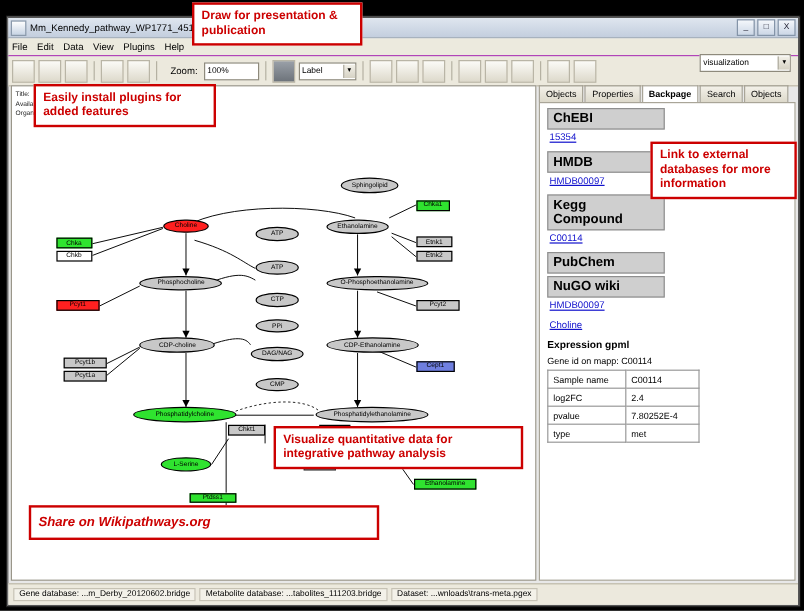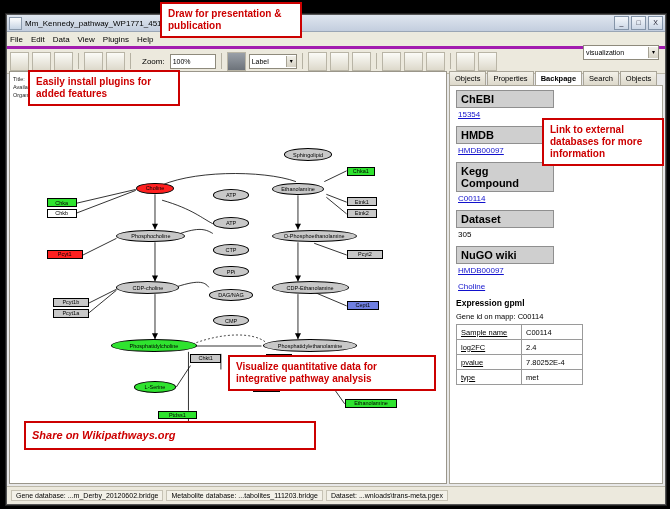--- a/index.html
+++ b/index.html
@@ -5,21 +5,21 @@
   html,body{margin:0;padding:0;}
   body{width:670px;height:509px;background:#000;font-family:"Liberation Sans",sans-serif;overflow:hidden;}
   .app{position:absolute;left:6px;top:14px;width:658px;height:489px;background:#e8e8e8;border:1px solid #555;box-shadow:0 0 0 1px #222;}
   
   .titlebar{height:16px;background:linear-gradient(#dfe6ef,#c3cede);border-bottom:1px solid #9aa6b5;display:flex;align-items:center;padding:0 2px;font-size:8px;color:#000;}
   .titlebar .ico{width:11px;height:11px;background:linear-gradient(#fefefe,#c7d4e4);border:1px solid #8a99ab;margin-right:3px;}
   .titlebar .t{flex:1;white-space:nowrap;overflow:hidden;}
   .winbtns{display:flex;gap:2px;}
   .winbtn{width:13px;height:12px;border:1px solid #8494a8;background:linear-gradient(#f4f7fb,#ccd7e6);font-size:7px;line-height:11px;text-align:center;color:#223;}
   
-  .menubar{height:14px;background:#eceade;border-bottom:3px solid #a21caf;display:flex;align-items:center;font-size:8px;padding-left:3px;}
+  .menubar{height:14px;background:#eceade;border-bottom:1px solid #a21caf;display:flex;align-items:center;font-size:8px;padding-left:3px;}
   .menubar span{margin-right:8px;}
   
   .toolbar{height:24px;background:#ece9dd;border-bottom:1px solid #bdb9a9;display:flex;align-items:center;padding:0 3px;gap:3px;}
   .tbtn{width:17px;height:17px;border:1px solid #b9b5a6;background:linear-gradient(#fbfbf7,#ddd9cb);}
   .tbtn.dark{background:linear-gradient(#9aa0a8,#6d737a);}
   .tsep{width:1px;height:16px;background:#b5b1a2;margin:0 2px;}
   .zoomlab{font-size:8px;margin:0 2px 0 6px;}
   .zoombox{width:42px;height:13px;background:#fff;border:1px solid #8e8a7c;font-size:7px;line-height:13px;padding-left:2px;}
   .tcombo{height:13px;border:1px solid #8e8a7c;background:#fff;font-size:7px;line-height:13px;padding-left:2px;display:flex;align-items:center;}
   .tcombo .arr{margin-left:auto;width:9px;height:11px;background:linear-gradient(#f2f0e8,#d6d2c4);border-left:1px solid #a7a395;font-size:6px;text-align:center;line-height:11px;}
@@ -32,21 +32,21 @@
   .tab{padding:0 5px;line-height:13px;border:1px solid #a9a598;border-bottom:none;background:linear-gradient(#f3f1e9,#ddd9cb);margin-right:1px;}
   .tab.active{background:#fff;font-weight:bold;}
   .panelbody{flex:1;background:#fff;border:1px solid #a9a598;overflow:hidden;position:relative;padding:4px 6px;font-size:8px;}
   .dbcard{background:#cfcfcf;border:1px solid #8f8f8f;padding:2px 4px;font-weight:bold;font-size:11px;margin:0 0 2px 0;width:88px;}
   .dblink{color:#1111cc;text-decoration:underline;font-size:8px;margin:0 0 7px 2px;display:block;}
   .dbtext{font-size:8px;margin:0 0 7px 2px;}
   .exptitle{font-weight:bold;font-size:8.5px;margin:6px 0 4px 0;}
   .geneid{font-size:7.5px;margin-bottom:3px;}
   table.exp{border-collapse:collapse;font-size:7.5px;}
   table.exp td{border:1px solid #9a9a9a;padding:1px 4px;height:12px;}
-  table.exp td.k{width:56px;text-decoration:underline;}
+  table.exp td.k{width:56px;}
   table.exp td.v{width:52px;}
   
   .statusbar{position:absolute;left:0;right:0;bottom:0;height:17px;background:#ece9dd;border-top:1px solid #bdb9a9;display:flex;align-items:center;font-size:7px;padding-left:4px;}
   .statusbar .cell{border:1px solid #c6c2b4;background:#f3f1e9;padding:1px 4px;margin-right:3px;}
   
   .node{position:absolute;font-size:5.5px;text-align:center;color:#000;border:1px solid #000;box-sizing:border-box;display:flex;align-items:center;justify-content:center;}
   .ell{border-radius:50%;}
   svg.edges{position:absolute;left:0;top:0;width:100%;height:100%;}
   .titleblock{position:absolute;left:3px;top:3px;font-size:5.5px;line-height:8px;color:#222;}
   
@@ -287,22 +287,21 @@
           <div class="tab">Objects</div>
         </div>
       <div class="panelbody">
         <div id="entries-layer">
             <div class="dbcard">ChEBI</div>
             <div class="dblink">15354</div>
             <div class="dbcard">HMDB</div>
             <div class="dblink">HMDB00097</div>
             <div class="dbcard">Kegg Compound</div>
             <div class="dblink">C00114</div>
-            <div class="dbcard">Dataset</div>
-            <div class="dbtext">305</div>
+            <div class="dbcard">PubChem</div>
             <div class="dbcard">NuGO wiki</div>
             <div class="dblink">HMDB00097</div>
             <div class="dblink">Choline</div>
           </div>
         <div class="exptitle">Expression gpml</div>
         <div class="geneid">Gene id on mapp: C00114</div>
         <table class="exp">
             <tbody id="exp-rows">
               <tr>
                 <td class="k">Sample name</td>

